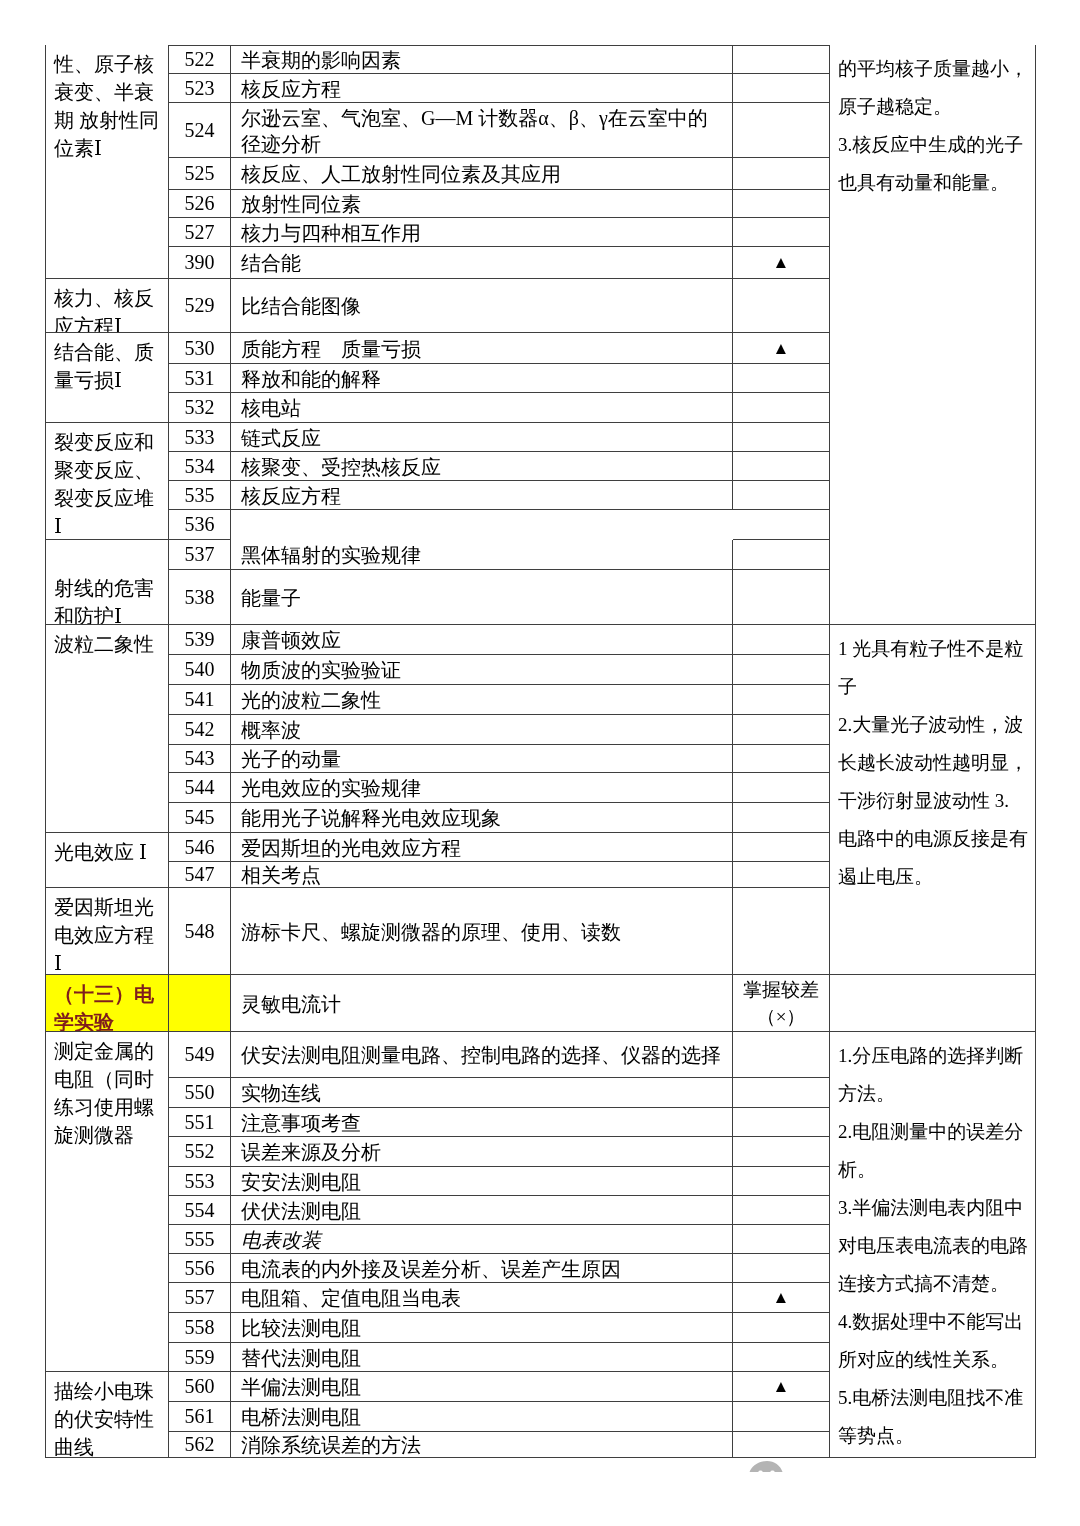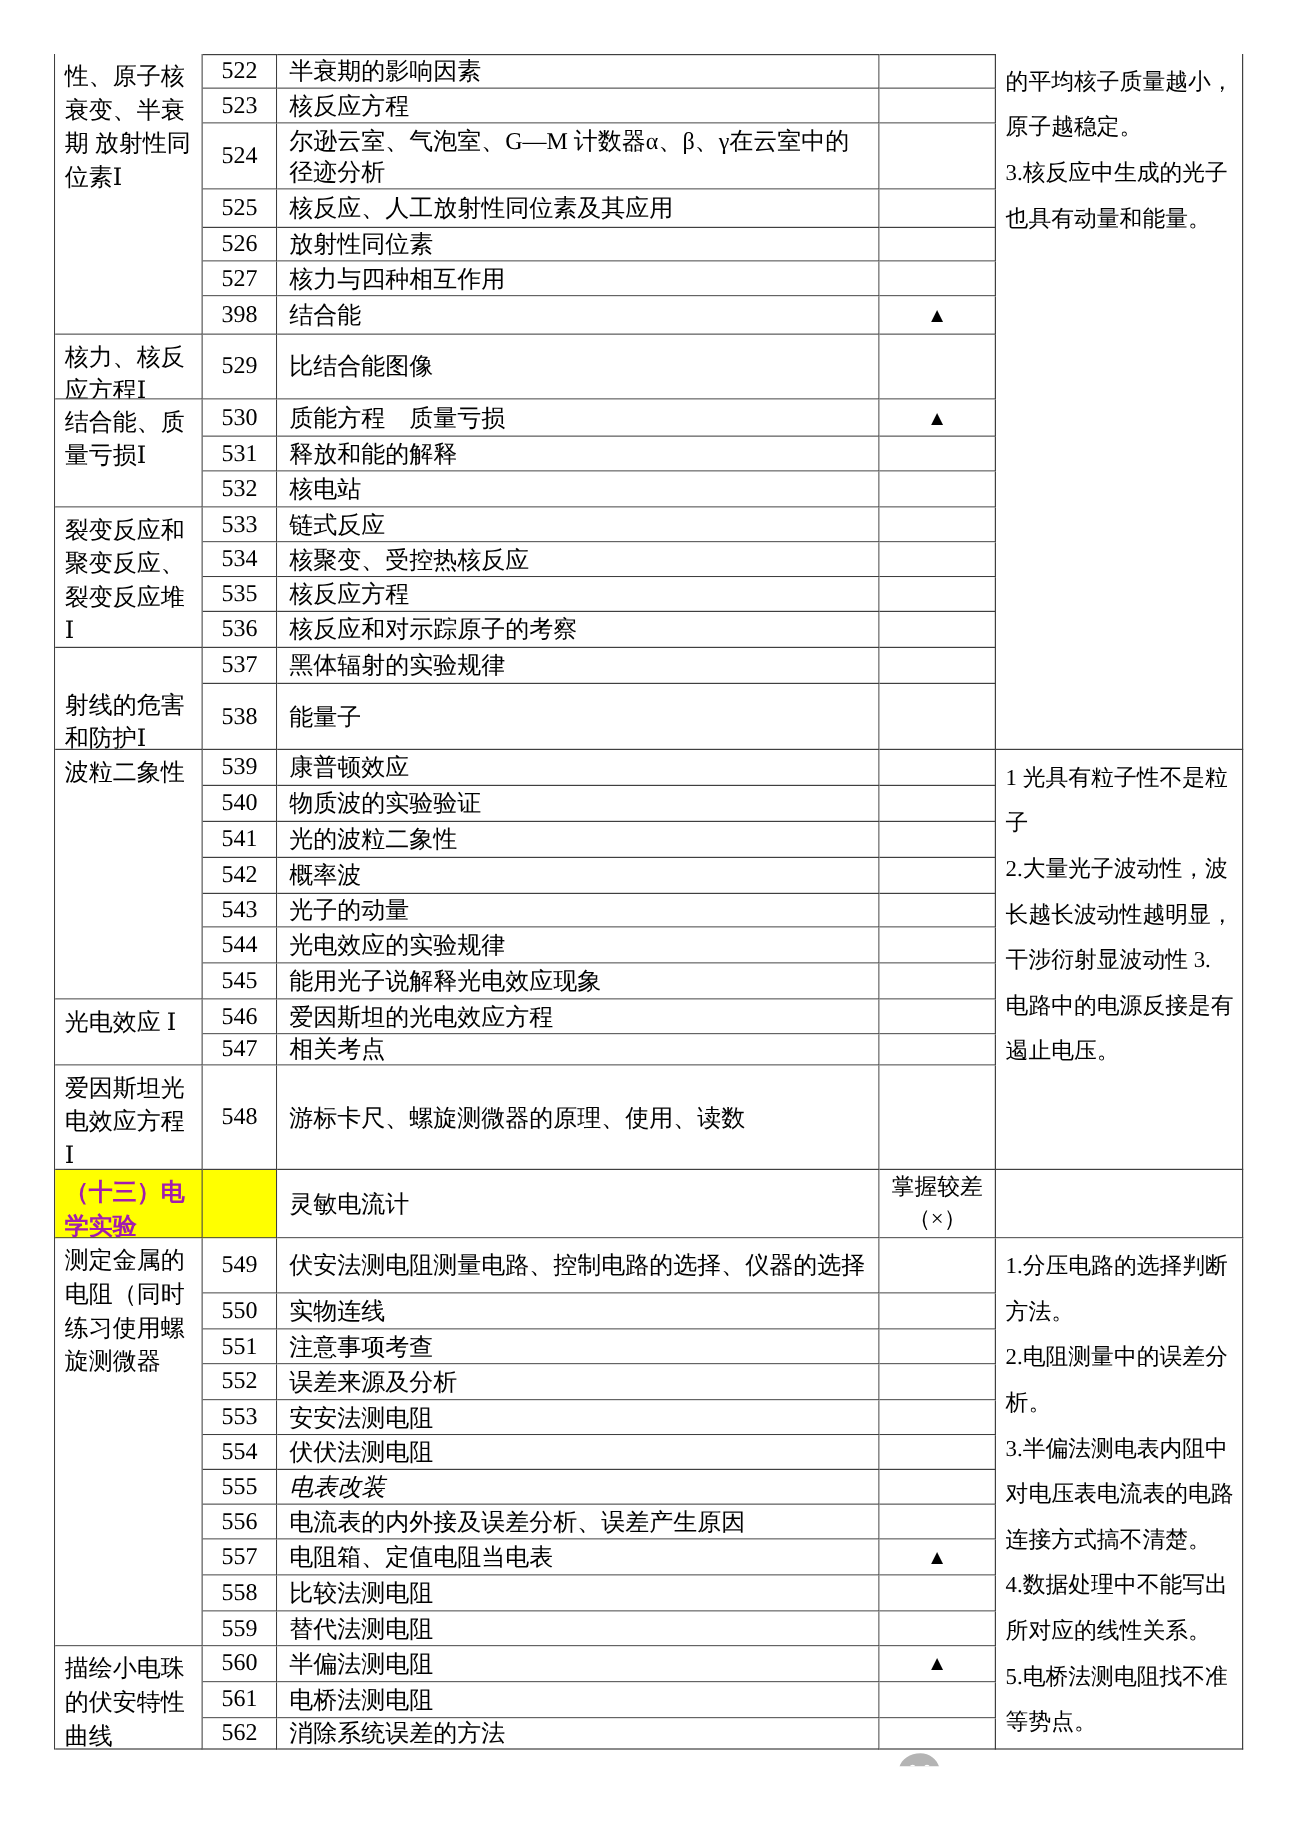--- a/index.html
+++ b/index.html
@@ -13,21 +13,21 @@
          grid-template-rows:29px 29px 55px 32px 28px 29px 32px 54px 31px 29px 30px 29px 29px 29px 30px 30px 55px 30px 30px 30px 30px 28px 30px 30px 29px 26px 87px 57px 46px 30px 29px 30px 29px 29px 29px 29px 30px 30px 29px 30px 30px 26px;}
   .cell{box-sizing:border-box;border-right:1px solid var(--b);border-bottom:1px solid var(--b);
         background:#fff;overflow:hidden;}
   .cat{grid-column:1;white-space:pre-line;font-size:20px;line-height:28px;padding:5px 2px 0 8px;}
   .c-num{grid-column:2;display:flex;align-items:center;justify-content:center;font-size:20px;}
   .c-topic{grid-column:3;display:flex;align-items:center;padding:1px 8px 0 10px;font-size:20px;line-height:26px;}
   .c-marker{grid-column:4;display:flex;align-items:center;justify-content:center;
             text-align:center;white-space:pre-line;font-size:17px;line-height:27px;}
   .note{grid-column:5;white-space:pre-line;font-size:19px;line-height:38px;padding:5px 4px 0 8px;}
   .r0.c-num,.r0.c-topic,.r0.c-marker{border-top:1px solid var(--b);}
-  .cat-highlight{background:#ffff00;color:#a21caf;font-weight:bold;}
+  .cat-highlight{background:#ffff00;color:#7f1d1d;font-weight:bold;}
   .r27.c-num{background:#ffff00;}
   .r27.c-marker{font-size:19px;}
   .watermark{position:absolute;left:748px;top:1460px;display:flex;align-items:center;gap:10px;
              color:#b4b4b4;font-family:"Liberation Sans","DejaVu Sans",sans-serif;}
   .wm-text{font-size:27px;letter-spacing:2px;}
   .wm-icon{display:inline-flex;}
 </style>
 </head>
 <body>
 
@@ -98,21 +98,21 @@
       <div class="cell c-marker r2" style="grid-row: 3;"></div>
       <div class="cell c-num r3" style="grid-row: 4;">525</div>
       <div class="cell c-topic r3" style="grid-row: 4;">核反应、人工放射性同位素及其应用</div>
       <div class="cell c-marker r3" style="grid-row: 4;"></div>
       <div class="cell c-num r4" style="grid-row: 5;">526</div>
       <div class="cell c-topic r4" style="grid-row: 5;">放射性同位素</div>
       <div class="cell c-marker r4" style="grid-row: 5;"></div>
       <div class="cell c-num r5" style="grid-row: 6;">527</div>
       <div class="cell c-topic r5" style="grid-row: 6;">核力与四种相互作用</div>
       <div class="cell c-marker r5" style="grid-row: 6;"></div>
-      <div class="cell c-num r6" style="grid-row: 7;">398</div>
+      <div class="cell c-num r6" style="grid-row: 7;">390</div>
       <div class="cell c-topic r6" style="grid-row: 7;">结合能</div>
       <div class="cell c-marker r6" style="grid-row: 7;">▲</div>
       <div class="cell c-num r7" style="grid-row: 8;">529</div>
       <div class="cell c-topic r7" style="grid-row: 8;">比结合能图像</div>
       <div class="cell c-marker r7" style="grid-row: 8;"></div>
       <div class="cell c-num r8" style="grid-row: 9;">530</div>
       <div class="cell c-topic r8" style="grid-row: 9;">质能方程　质量亏损</div>
       <div class="cell c-marker r8" style="grid-row: 9;">▲</div>
       <div class="cell c-num r9" style="grid-row: 10;">531</div>
       <div class="cell c-topic r9" style="grid-row: 10;">释放和能的解释</div>
@@ -123,21 +123,20 @@
       <div class="cell c-num r11" style="grid-row: 12;">533</div>
       <div class="cell c-topic r11" style="grid-row: 12;">链式反应</div>
       <div class="cell c-marker r11" style="grid-row: 12;"></div>
       <div class="cell c-num r12" style="grid-row: 13;">534</div>
       <div class="cell c-topic r12" style="grid-row: 13;">核聚变、受控热核反应</div>
       <div class="cell c-marker r12" style="grid-row: 13;"></div>
       <div class="cell c-num r13" style="grid-row: 14;">535</div>
       <div class="cell c-topic r13" style="grid-row: 14;">核反应方程</div>
       <div class="cell c-marker r13" style="grid-row: 14;"></div>
       <div class="cell c-num r14" style="grid-row: 15;">536</div>
-      <div class="cell c-topic r14" style="grid-row: 15;">核反应和对示踪原子的考察</div>
       <div class="cell c-marker r14" style="grid-row: 15;"></div>
       <div class="cell c-num r15" style="grid-row: 16;">537</div>
       <div class="cell c-topic r15" style="grid-row: 16;">黑体辐射的实验规律</div>
       <div class="cell c-marker r15" style="grid-row: 16;"></div>
       <div class="cell c-num r16" style="grid-row: 17;">538</div>
       <div class="cell c-topic r16" style="grid-row: 17;">能量子</div>
       <div class="cell c-marker r16" style="grid-row: 17;"></div>
       <div class="cell c-num r17" style="grid-row: 18;">539</div>
       <div class="cell c-topic r17" style="grid-row: 18;">康普顿效应</div>
       <div class="cell c-marker r17" style="grid-row: 18;"></div>

